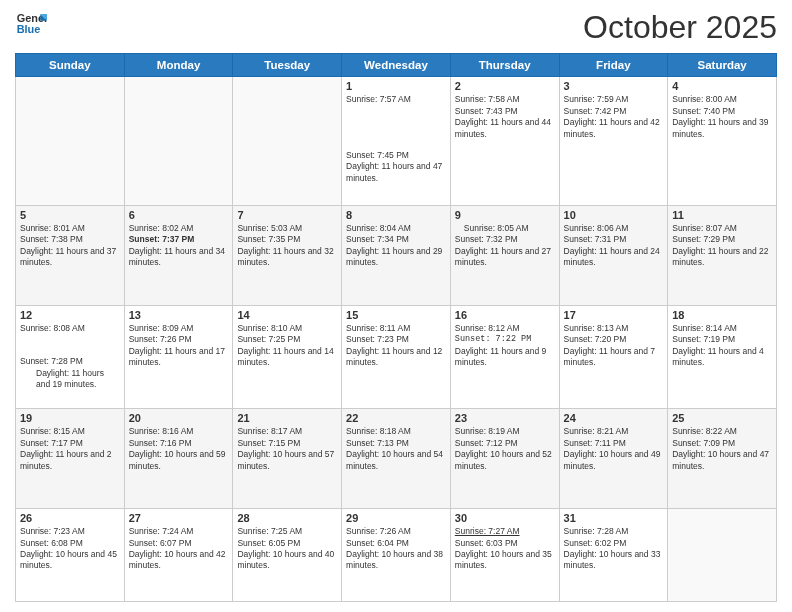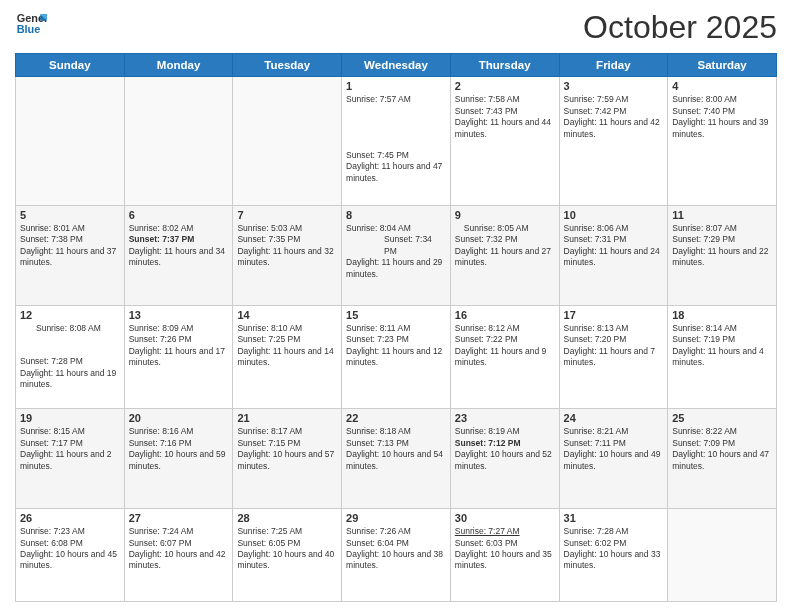--- a/index.html
+++ b/index.html
@@ -158,21 +158,21 @@
           </td>
           <td>
             <span class="day-num">7</span>
             <div style="line-height: 1.35;">Sunrise: 5:03 AM</div>
             <div style="line-height: 1.35;">Sunset: 7:35 PM</div>
             <div style="line-height: 1.35;">Daylight: 11 hours and 32 minutes.</div>
           </td>
           <td>
             <span class="day-num">8</span>
             <div style="line-height: 1.35;">Sunrise: 8:04 AM</div>
-            <div style="line-height: 1.35; margin-left: 38px;">Sunset: 7:34 PM</div>
+            <div style="line-height: 1.35;">Sunset: 7:34 PM</div>
             <div style="line-height: 1.35;">Daylight: 11 hours and 29 minutes.</div>
           </td>
           <td>
             <span class="day-num">9</span>
             <div style="line-height: 1.35; margin-left: 9px;">Sunrise: 8:05 AM</div>
             <div style="line-height: 1.35;">Sunset: 7:32 PM</div>
             <div style="line-height: 1.35;">Daylight: 11 hours and 27 minutes.</div>
           </td>
           <td>
             <span class="day-num">10</span>
@@ -183,23 +183,23 @@
           <td>
             <span class="day-num">11</span>
             <div style="line-height: 1.35;">Sunrise: 8:07 AM</div>
             <div style="line-height: 1.35;">Sunset: 7:29 PM</div>
             <div style="line-height: 1.35;">Daylight: 11 hours and 22 minutes.</div>
           </td>
         </tr>
         <tr>
           <td>
             <span class="day-num">12</span>
-            <div style="line-height: 1.35; margin-left: 16px;">Sunrise: 8:08 AM</div>
+            <div style="line-height: 1.35;">Sunrise: 8:08 AM</div>
             <div style="line-height: 1.35; margin-top: 22px;">Sunset: 7:28 PM</div>
-            <div style="line-height: 1.35;">Daylight: 11 hours and 19 minutes.</div>
+            <div style="line-height: 1.35; margin-left: 16px;">Daylight: 11 hours and 19 minutes.</div>
           </td>
           <td>
             <span class="day-num">13</span>
             <div style="line-height: 1.35;">Sunrise: 8:09 AM</div>
             <div style="line-height: 1.35;">Sunset: 7:26 PM</div>
             <div style="line-height: 1.35;">Daylight: 11 hours and 17 minutes.</div>
           </td>
           <td>
             <span class="day-num">14</span>
             <div style="line-height: 1.35;">Sunrise: 8:10 AM</div>
@@ -208,21 +208,21 @@
           </td>
           <td>
             <span class="day-num">15</span>
             <div style="line-height: 1.35;">Sunrise: 8:11 AM</div>
             <div style="line-height: 1.35;">Sunset: 7:23 PM</div>
             <div style="line-height: 1.35;">Daylight: 11 hours and 12 minutes.</div>
           </td>
           <td>
             <span class="day-num">16</span>
             <div style="line-height: 1.35;">Sunrise: 8:12 AM</div>
-            <div style="line-height: 1.35;">Sunset: 7:22 PM</div>
+            <div style="line-height: 1.35; font-family: Liberation Mono, monospace;">Sunset: 7:22 PM</div>
             <div style="line-height: 1.35;">Daylight: 11 hours and 9 minutes.</div>
           </td>
           <td>
             <span class="day-num">17</span>
             <div style="line-height: 1.35;">Sunrise: 8:13 AM</div>
             <div style="line-height: 1.35;">Sunset: 7:20 PM</div>
             <div style="line-height: 1.35;">Daylight: 11 hours and 7 minutes.</div>
           </td>
           <td>
             <span class="day-num">18</span>
@@ -252,21 +252,21 @@
           </td>
           <td>
             <span class="day-num">22</span>
             <div style="line-height: 1.35;">Sunrise: 8:18 AM</div>
             <div style="line-height: 1.35;">Sunset: 7:13 PM</div>
             <div style="line-height: 1.35;">Daylight: 10 hours and 54 minutes.</div>
           </td>
           <td>
             <span class="day-num">23</span>
             <div style="line-height: 1.35;">Sunrise: 8:19 AM</div>
-            <div style="line-height: 1.35; font-weight: bold;">Sunset: 7:12 PM</div>
+            <div style="line-height: 1.35;">Sunset: 7:12 PM</div>
             <div style="line-height: 1.35;">Daylight: 10 hours and 52 minutes.</div>
           </td>
           <td>
             <span class="day-num">24</span>
             <div style="line-height: 1.35;">Sunrise: 8:21 AM</div>
             <div style="line-height: 1.35;">Sunset: 7:11 PM</div>
             <div style="line-height: 1.35;">Daylight: 10 hours and 49 minutes.</div>
           </td>
           <td>
             <span class="day-num">25</span>

